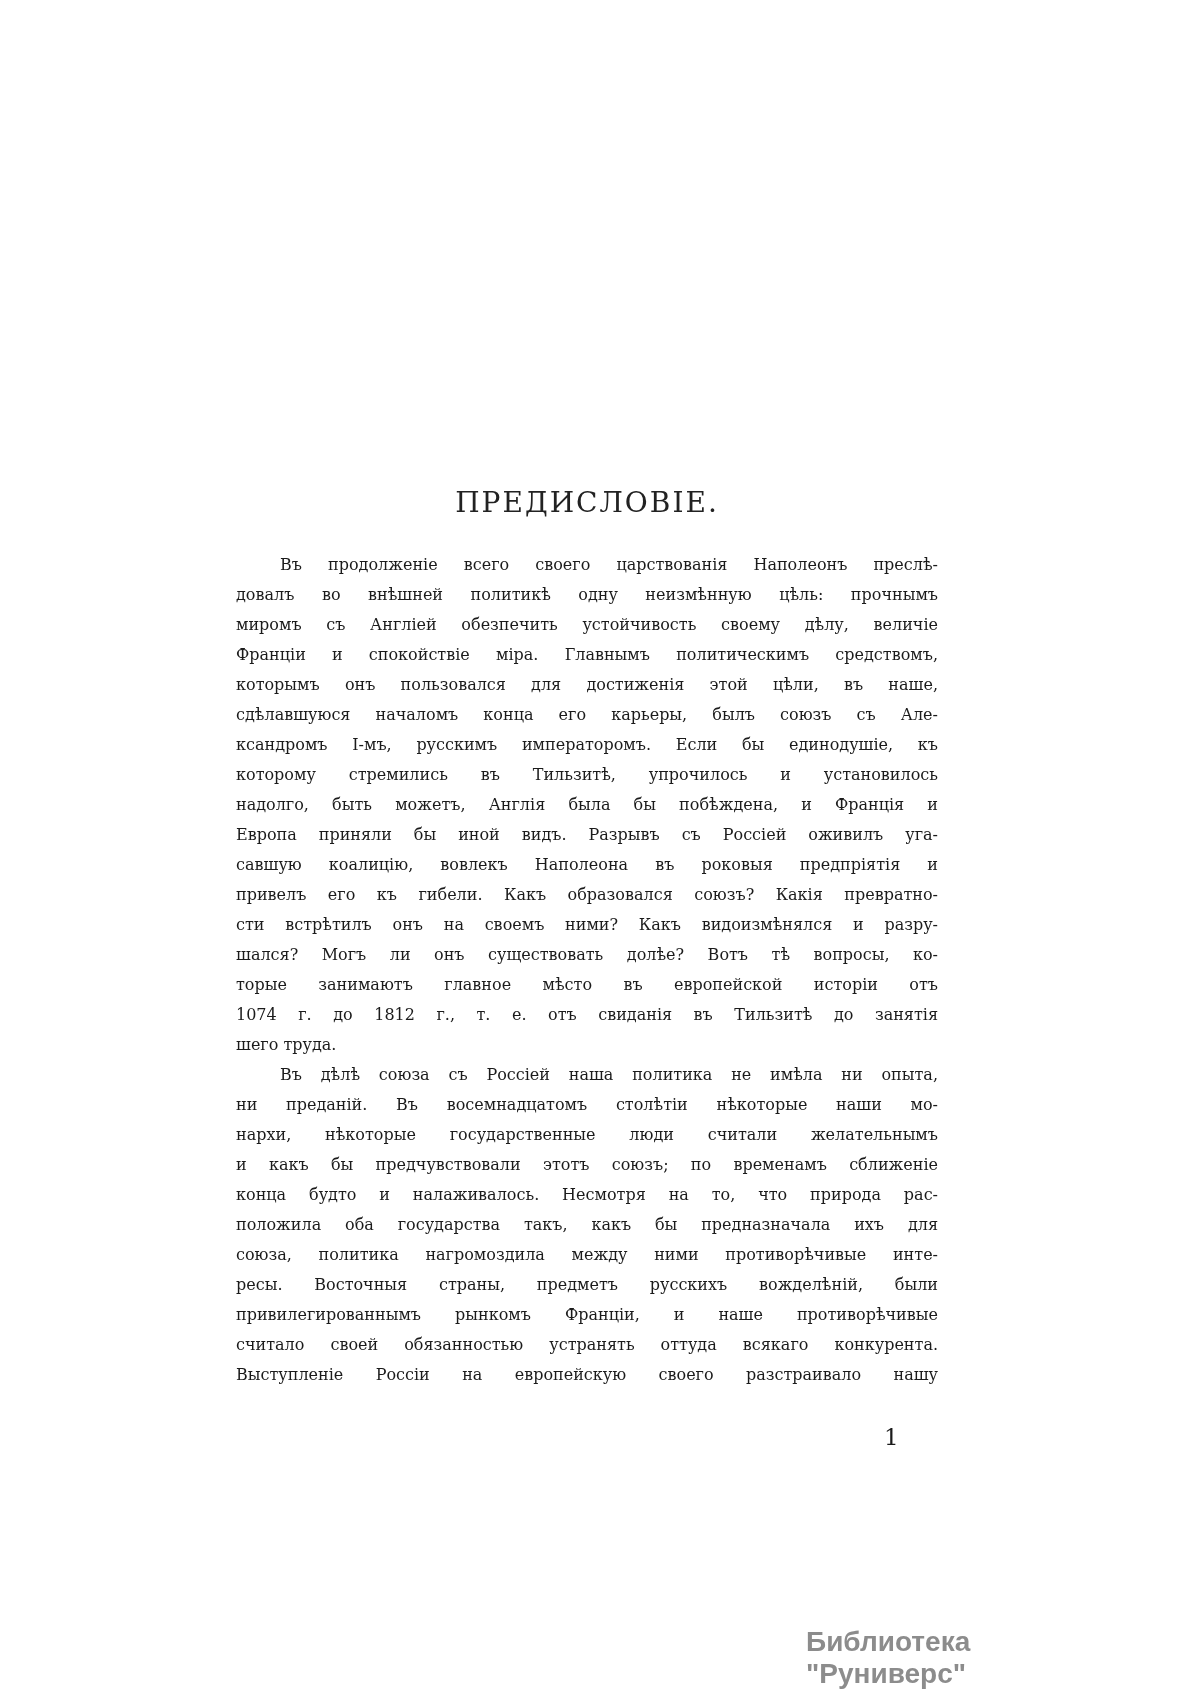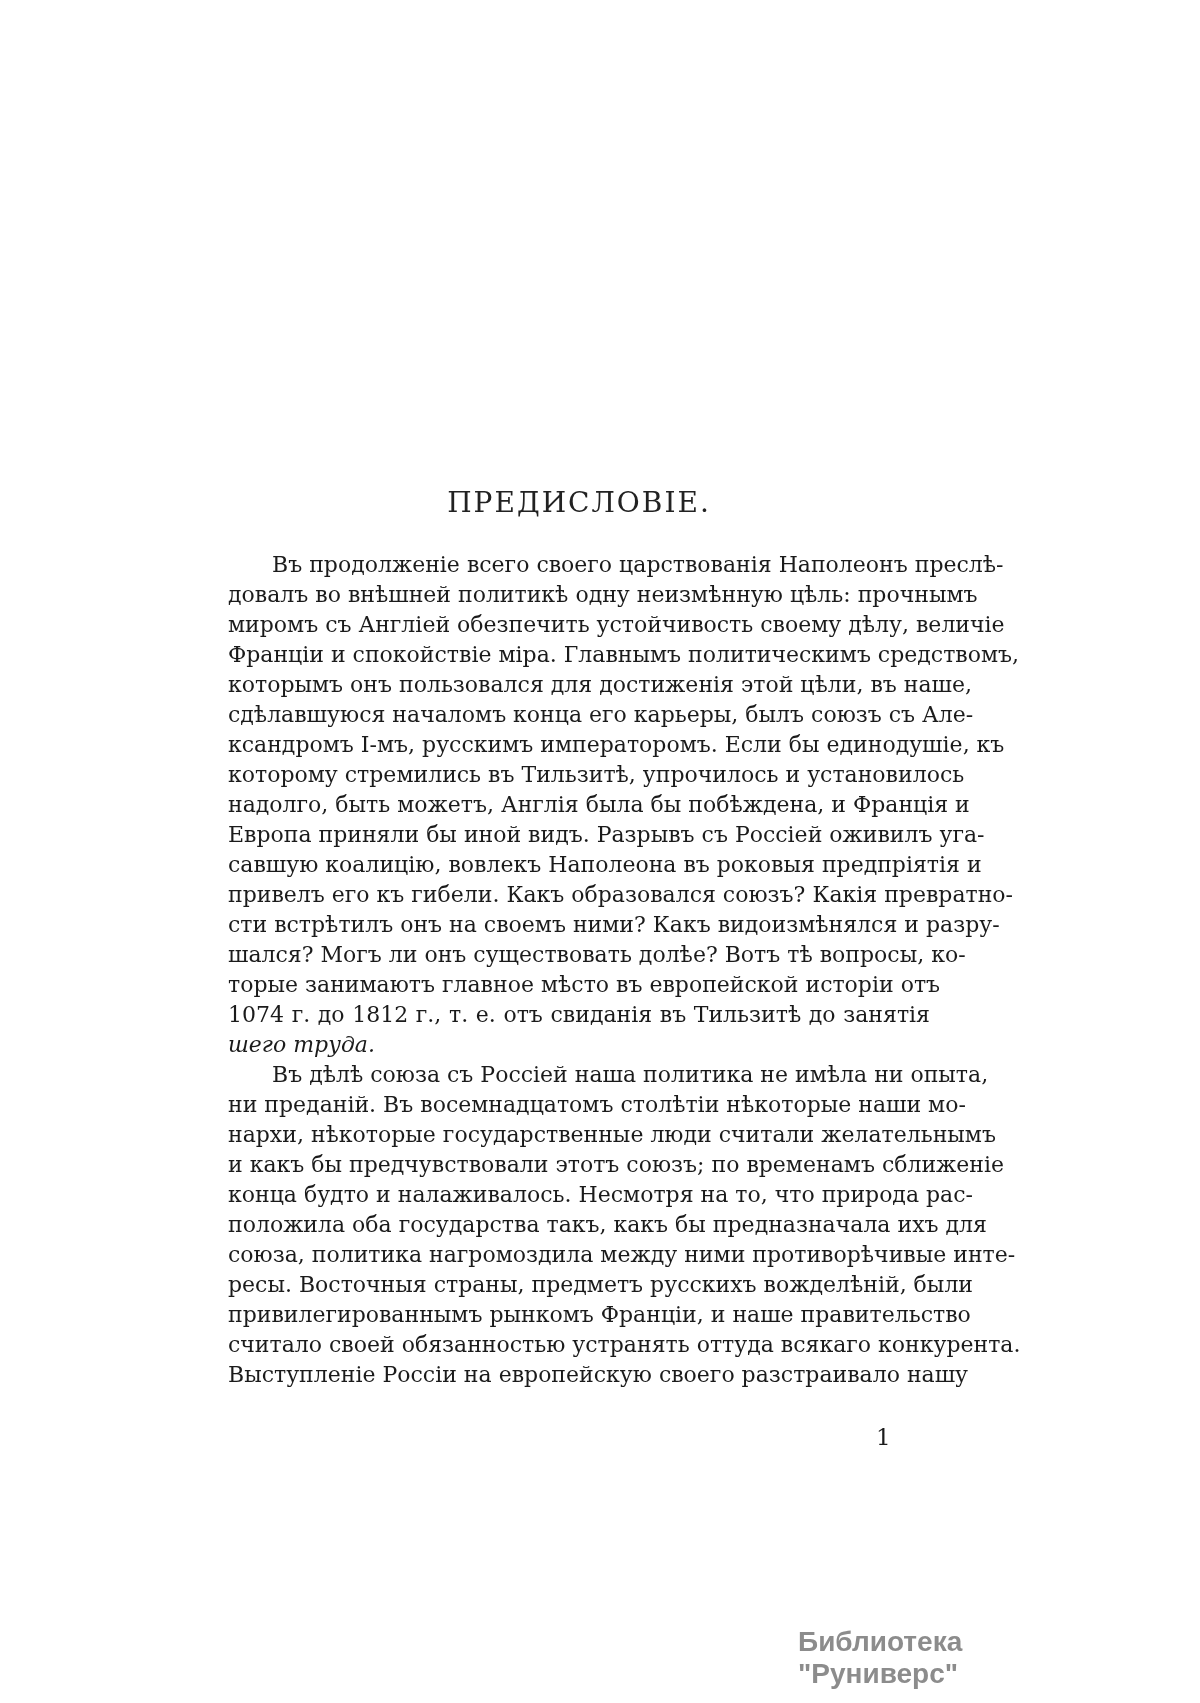--- a/index.html
+++ b/index.html
@@ -8,49 +8,49 @@
     background: #ffffff;
   }
   .page {
     position: relative;
     width: 1096px;
     height: 1703px;
     background: #ffffff;
     font-family: "DejaVu Serif", "DejaVu Sans", serif;
     color: #1b1b1b;
     overflow: hidden;
+    margin-left: 8px;
   }
   .textblock {
     position: absolute;
     left: 228px;
     top: 486px;
     width: 702px;
   }
   .title {
     margin: 0 0 31px 0;
     font-size: 28px;
     font-weight: normal;
     letter-spacing: 2px;
     text-align: center;
     color: #222222;
   }
   .line {
-    font-size: 22px;
+    font-size: 16px;
     line-height: 30px;
     height: 30px;
     text-align: justify;
     text-align-last: justify;
     white-space: nowrap;
   }
   .line.indent {
     text-indent: 44px;
   }
   .line.endp {
     text-align-last: left;
-    font-style: italic;
   }
   .page-number {
     position: absolute;
     left: 876px;
     top: 1422px;
     font-size: 23px;
     line-height: 30px;
     color: #1b1b1b;
   }
   .watermark {
@@ -88,20 +88,20 @@
         <div class="line">1074 г. до 1812 г., т. е. отъ свиданія въ Тильзитѣ до занятія</div>
         <div class="line endp">шего труда.</div>
         <div class="line indent">Въ дѣлѣ союза съ Россіей наша политика не имѣла ни опыта,</div>
         <div class="line">ни преданій. Въ восемнадцатомъ столѣтіи нѣкоторые наши мо-</div>
         <div class="line">нархи, нѣкоторые государственные люди считали желательнымъ</div>
         <div class="line">и какъ бы предчувствовали этотъ союзъ; по временамъ сближеніе</div>
         <div class="line">конца будто и налаживалось. Несмотря на то, что природа рас-</div>
         <div class="line">положила оба государства такъ, какъ бы предназначала ихъ для</div>
         <div class="line">союза, политика нагромоздила между ними противорѣчивые инте-</div>
         <div class="line">ресы. Восточныя страны, предметъ русскихъ вожделѣній, были</div>
-        <div class="line">привилегированнымъ рынкомъ Франціи, и наше правительство</div>
+        <div class="line">привилегированнымъ рынкомъ Франціи, и наше противорѣчивые</div>
         <div class="line">считало своей обязанностью устранять оттуда всякаго конкурента.</div>
         <div class="line">Выступленіе Россіи на европейскую своего разстраивало нашу</div>
       </div>
   </div>
   <div class="page-number">1</div>
   <div class="watermark">Библиотека "Руниверс"</div>
 </div>
 
 </body></html>

